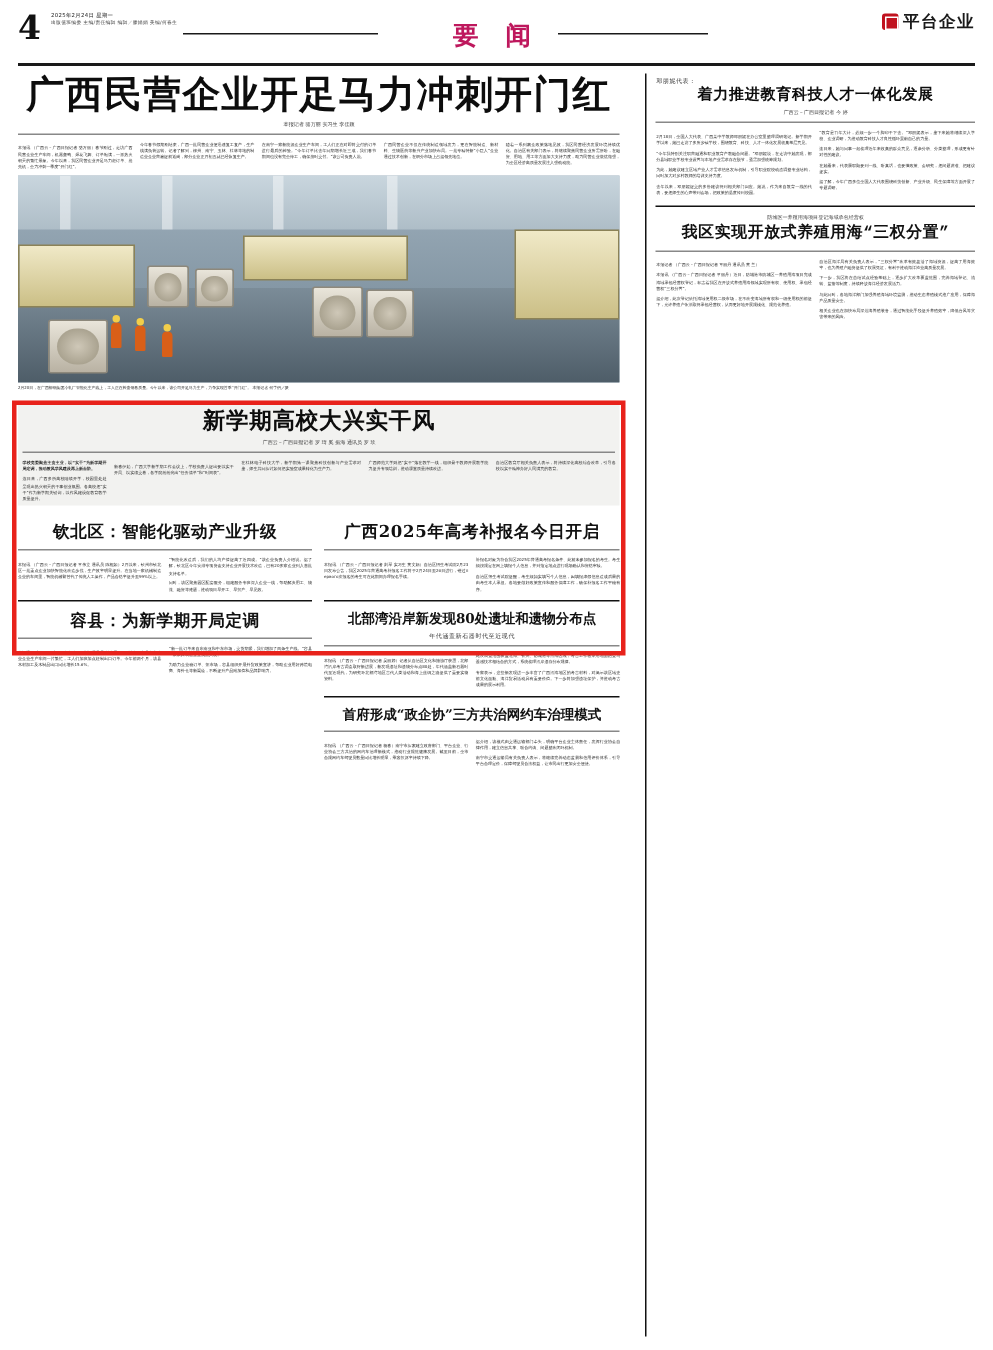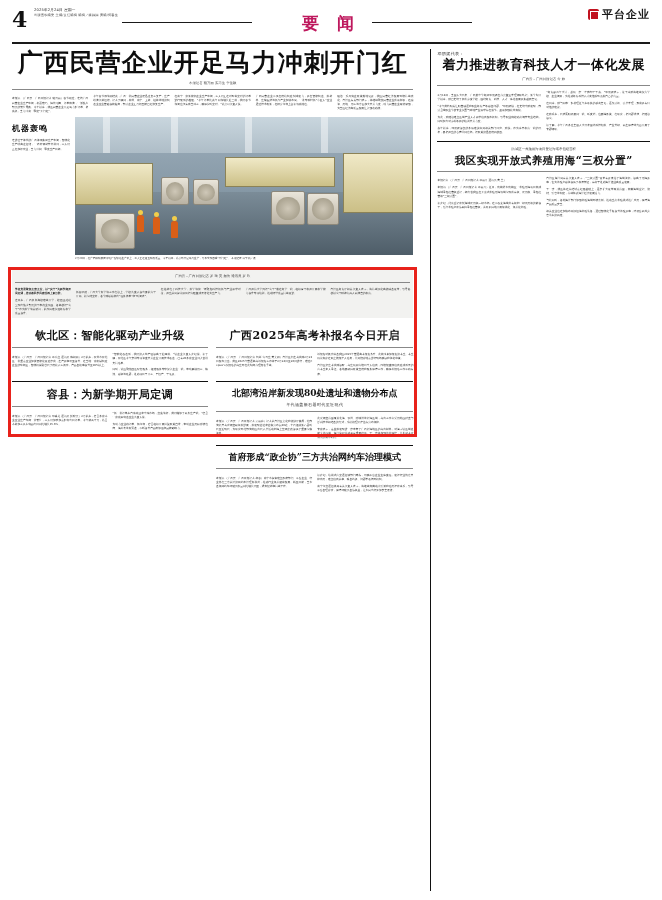--- a/index.html
+++ b/index.html
@@ -280,21 +280,21 @@
     border-radius:2px;
   }
   .rednote-deco {
     position:absolute; right:3px; top:3px; width:54px; height:21px;
     background: repeating-linear-gradient(135deg,#f3c9a3 0 3px,#f8dcc4 3px 6px);
     opacity:.8;
   }
   .center-label {
     font-size: 3.4px; text-align: center; color: #444; margin-top: 2px;
   }
-  .two-line-title { line-height: 1.35; }
+  .two-line-title { line-height: 1.35; font-family: Liberation Mono, monospace; }
 </style>
 </head>
 <body>
 
 <div class="page">
 
   <div class="masthead">
     <div class="page-number">4</div>
     <div class="masthead-dateline">
       <div class="d1">2025年2月24日 星期一</div>
@@ -320,24 +320,20 @@
       <div class="cols-5 tiny">
         <p>本报讯 （广西云－广西日报记者 骆万丽）春节刚过，走访广西民营企业生产车间，机器轰鸣、焊花飞舞、订单饱满，一派热火朝天的繁忙景象。今年以来，我区民营企业开足马力赶订单、抢先机，全力冲刺一季度“开门红”。</p>
         <p>今年春节假期刚结束，广西一批民营企业便迅速复工复产，生产线满负荷运转。记者了解到，柳州、南宁、玉林、桂林等地的制造业企业普遍提前返岗，部分企业正月初五就已经恢复生产。</p>
         <p>在南宁一家新能源企业生产车间，工人们正在对即将交付的订单进行最后的检验。“今年订单比去年同期增长近三成，我们春节期间也没有完全停工，确保按时交付。”该公司负责人说。</p>
         <p>广西民营企业不仅在传统制造领域发力，更在智能制造、新材料、生物医药等新兴产业加快布局。一批专精特新“小巨人”企业通过技术创新，在细分市场上占据领先地位。</p>
         <p>随着一系列惠企政策落地见效，我区民营经济发展环境持续优化。自治区有关部门表示，将继续聚焦民营企业所需所盼，在融资、用地、用工等方面加大支持力度，助力民营企业做优做强，为全区经济高质量发展注入强劲动能。</p>
       </div>
 
       <div class="photo-wrap">
         <div style="display:flex; gap:5px;">
-          <div style="width:58px; padding-top:6px;">
-            <div class="photo-side-label">机器轰鸣</div>
-            <div class="tiny" style="margin-top:4px;">走进位于柳州的广西柳钢集团生产车间，智能化生产线高速运转，一卷卷钢材整齐排列，工人们正在加紧作业，全力冲刺一季度生产目标。</div>
-          </div>
           <div style="flex:1;">
             <div class="photo">
               <div class="p-ceiling"></div>
               <div class="beam" style="left:28px;"></div>
               <div class="beam" style="left:96px;"></div>
               <div class="beam" style="left:170px;"></div>
               <div class="beam" style="left:246px;"></div>
               <div class="p-floor"></div>
               <div class="machine" style="left:0px; top:46px; width:78px; height:42px;"></div>
               <div class="machine" style="left:150px; top:40px; width:110px; height:30px;"></div>
@@ -352,20 +348,21 @@
               <div class="worker" style="left:96px; top:104px;"></div>
             </div>
             <div class="photo-caption">2月20日，在广西柳钢集团冷轧厂智能化生产线上，工人正在检查钢卷质量。今年以来，该公司开足马力生产，力争实现首季“开门红”。 本报记者 何学俏／摄</div>
           </div>
         </div>
       </div>
 
       <div class="highlight-section" style="margin-top:6px;">
         <div class="red-box"></div>
         <div class="highlight-inner">
+          <div class="headline-l">新学期高校大兴实干风</div>
           <div class="byline">广西云－广西日报记者 罗 琦 奚 振海 通讯员 罗 玖</div>
           <hr class="hr-thin">
           <div style="display:flex; gap:5px;">
             <div style="width:56px;">
               <div class="tiny" style="font-weight:bold;">学校党委聚焦主责主业，以“实干”为新学期开局定调，推动教风学风建设再上新台阶。</div>
               <div class="tiny" style="margin-top:3px;">连日来，广西多所高校陆续开学，校园里处处呈现出热火朝天的干事创业氛围。各高校把“实干”作为新学期关键词，以作风建设促教育教学质量提升。</div>
             </div>
             <div style="flex:1;" class="cols-4 tiny">
               <p>新春伊始，广西大学新学期工作会议上，学校负责人提出要以实干开局、以实绩交卷，各学院纷纷亮出“任务清单”和“时间表”。</p>
               <p>在桂林电子科技大学，新学期第一课聚焦科技创新与产业需求对接，师生共同探讨如何把实验室成果转化为生产力。</p>
@@ -427,21 +424,21 @@
             <p>据介绍，该模式由交通运输部门牵头，明确平台企业主体责任，发挥行业协会自律作用，建立信息共享、联合约谈、问题整改闭环机制。</p>
             <p>南宁市交通运输局有关负责人表示，将继续完善动态监测和信用评价体系，引导平台合理定价，保障驾驶员合法权益，让市民出行更加安全便捷。</p>
           </div>
         </div>
       </div>
     </div>
 
     <div class="col-right">
 
       <div class="kicker" style="text-align:left; font-size:4px;">邓朋妮代表：</div>
-      <div class="headline-l" style="font-size:13px;">着力推进教育科技人才一体化发展</div>
+      <div class="headline-l" style="font-size:10px;">着力推进教育科技人才一体化发展</div>
       <div class="byline">广西云－广西日报记者 今 婷</div>
       <hr class="hr-thin">
 
 
       <div class="cols-2 tiny" style="margin-top:4px;">
         <p>2月18日，全国人大代表、广西某中学教师邓朋妮在办公室里整理调研笔记。新学期开学以来，她已走访了多所乡镇学校，围绕教育、科技、人才一体化发展收集基层意见。</p>
         <p>“今年我特别关注职普融通和职业教育产教融合问题。”邓朋妮说，在走访中她发现，部分县域职业学校专业设置与本地产业需求存在脱节，亟需加强统筹规划。</p>
         <p>为此，她建议建立区域产业人才需求信息发布机制，引导职业院校动态调整专业结构，同时加大对乡村教师的培训支持力度。</p>
         <p>去年以来，邓朋妮提交的多份建议得到相关部门回应。她说，作为来自教育一线的代表，要把师生的心声带到会场，把政策的温度传到校园。</p>
         <p>“教育是百年大计，必须一步一个脚印干下去。”邓朋妮表示，接下来她将继续深入学校、企业调研，为推动教育科技人才良性循环贡献自己的力量。</p>

